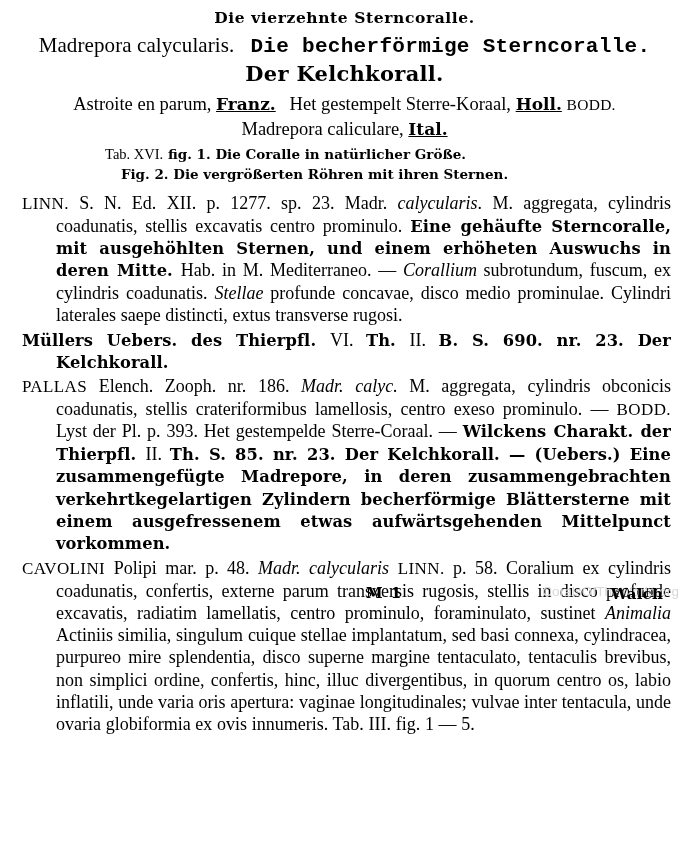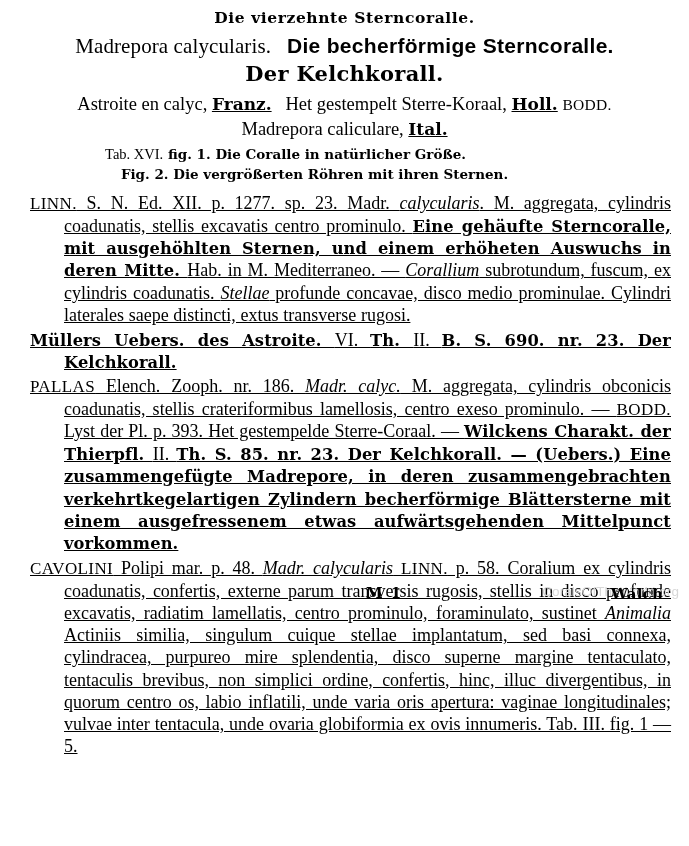--- a/index.html
+++ b/index.html
@@ -47,21 +47,21 @@
     font-size: 21px;
     letter-spacing: 0.1px;
     margin-bottom: 1px;
   }
   .title-latin {
     font-family: "Liberation Serif", serif;
     font-weight: normal;
     font-size: 21px;
   }
   .title-german {
-    font-family: Liberation Sans, sans-serif;
+    font-family: Liberation Mono, monospace;
     font-weight: bold;
     font-size: 21px;
     letter-spacing: 0.3px;
     margin-left: 16px;
   }
   .title-line-2 {
     font-family: "DejaVu Serif", serif;
     font-weight: bold;
     font-size: 21px;
     letter-spacing: 0.3px;
@@ -105,27 +105,26 @@
   .plate-roman {
     font-family: "Liberation Serif", serif;
     font-weight: normal;
     font-size: 14.5px;
   }
 
   
   .entry {
     font-size: 18px;
     line-height: 1.245;
-    margin: 0 0 2px 12px;
+    margin: 0 0 2px 4px;
     padding-left: 34px;
     text-indent: -34px;
     text-align: justify;
     text-justify: inter-word;
     word-spacing: 0.2px;
-    text-decoration: underline;
   }
   .entry:last-of-type { margin-bottom: 0; }
 
   .entry .auth {
     font-variant: small-caps;
     letter-spacing: 0.4px;
     font-size: 17px;
   }
   .entry .ital { font-style: italic; }
   .entry .frak {
@@ -180,40 +179,40 @@
 <div class="page">
 
   <div class="running-head">Die vierzehnte Sterncoralle.</div>
 
   <div class="title-line title-line-1">
     <span class="title-latin">Madrepora calycularis.</span><span class="title-german">Die becherförmige Sterncoralle.</span>
   </div>
   <div class="title-line title-line-2">Der Kelchkorall.</div>
 
   <div class="syn-line syn-line-1">
-    <span>Astroite en calyc,</span>
+    <span>Astroite en parum,</span>
     <span class="lang-frak">Franz.</span>&nbsp;&nbsp;
     <span>Het gestempelt Sterre-Koraal,</span>
     <span class="lang-frak">Holl.</span>
     <span class="smallcaps">BODD.</span>
   </div>
   <div class="syn-line syn-line-2">
     <span>Madrepora caliculare,</span>
     <span class="lang-frak">Ital.</span>
   </div>
 
   <div class="plate-line plate-line-1">
     <span class="plate-roman">Tab. XVI.</span>
     <span>fig. 1. Die Coralle in natürlicher Größe.</span>
   </div>
   <div class="plate-line plate-line-2">Fig. 2. Die vergrößerten Röhren mit ihren Sternen.</div>
 
   <p class="entry"><span class="auth">LINN.</span><span> S. N. Ed. XII. p. 1277. sp. 23. Madr. </span><span class="ital">calycularis</span><span>. M. aggregata, cylindris coadunatis, stellis excavatis centro prominulo. </span><span class="frak">Eine gehäufte Sterncoralle, mit ausgehöhlten Sternen, und einem erhöheten Auswuchs in deren Mitte. </span><span>Hab. in M. Mediterraneo. — </span><span class="ital">Corallium</span><span> subrotundum, fuscum, ex cylindris coadunatis. </span><span class="ital">Stellae</span><span> profunde concavae, disco medio prominulae. Cylindri laterales saepe distincti, extus transverse rugosi.</span></p>
 
-  <p class="entry"><span class="frak">Müllers Uebers. des Astroite. </span><span class="lat">VI. </span><span class="frak">Th. </span><span class="lat">II. </span><span class="frak">B. S. 690. nr. 23. Der Kelchkorall.</span></p>
+  <p class="entry"><span class="frak">Müllers Uebers. des Thierpfl. </span><span class="lat">VI. </span><span class="frak">Th. </span><span class="lat">II. </span><span class="frak">B. S. 690. nr. 23. Der Kelchkorall.</span></p>
 
   <p class="entry"><span class="auth">PALLAS</span><span> Elench. Zooph. nr. 186. </span><span class="ital">Madr. calyc.</span><span> M. aggregata, cylindris obconicis coadunatis, stellis crateriformibus lamellosis, centro exeso prominulo. — </span><span class="auth">BODD.</span><span> Lyst der Pl. p. 393. Het gestempelde Sterre-Coraal. — </span><span class="frak">Wilckens Charakt. der Thierpfl. </span><span class="lat">II. </span><span class="frak">Th. S. 85. nr. 23. Der Kelchkorall. — (Uebers.) Eine zusammengefügte Madrepore, in deren zusammengebrachten verkehrtkegelartigen Zylindern becherförmige Blättersterne mit einem ausgefressenem etwas aufwärtsgehenden Mittelpunct vorkommen.</span></p>
 
   <p class="entry tight"><span class="auth">CAVOLINI</span><span> Polipi mar. p. 48. </span><span class="ital">Madr. calycularis</span><span class="auth"> LINN.</span><span> p. 58. Coralium ex cylindris coadunatis, confertis, externe parum transversis rugosis, stellis in disco profunde excavatis, radiatim lamellatis, centro prominulo, foraminulato, sustinet </span><span class="ital">Animalia</span><span> Actiniis similia, singulum cuique stellae implantatum, sed basi connexa, cylindracea, purpureo mire splendentia, disco superne margine tentaculato, tentaculis brevibus, non simplici ordine, confertis, hinc, illuc divergentibus, in quorum centro os, labio inflatili, unde varia oris apertura: vaginae longitudinales; vulvae inter tentacula, unde ovaria globiformia ex ovis innumeris. Tab. III. fig. 1 — 5.</span></p>
 
   <div class="footer">
     <span class="signature">M 1</span>
     <span class="watermark">CoralsOfTheWorld.org</span>
     <span class="catchword">Walch</span>
   </div>

